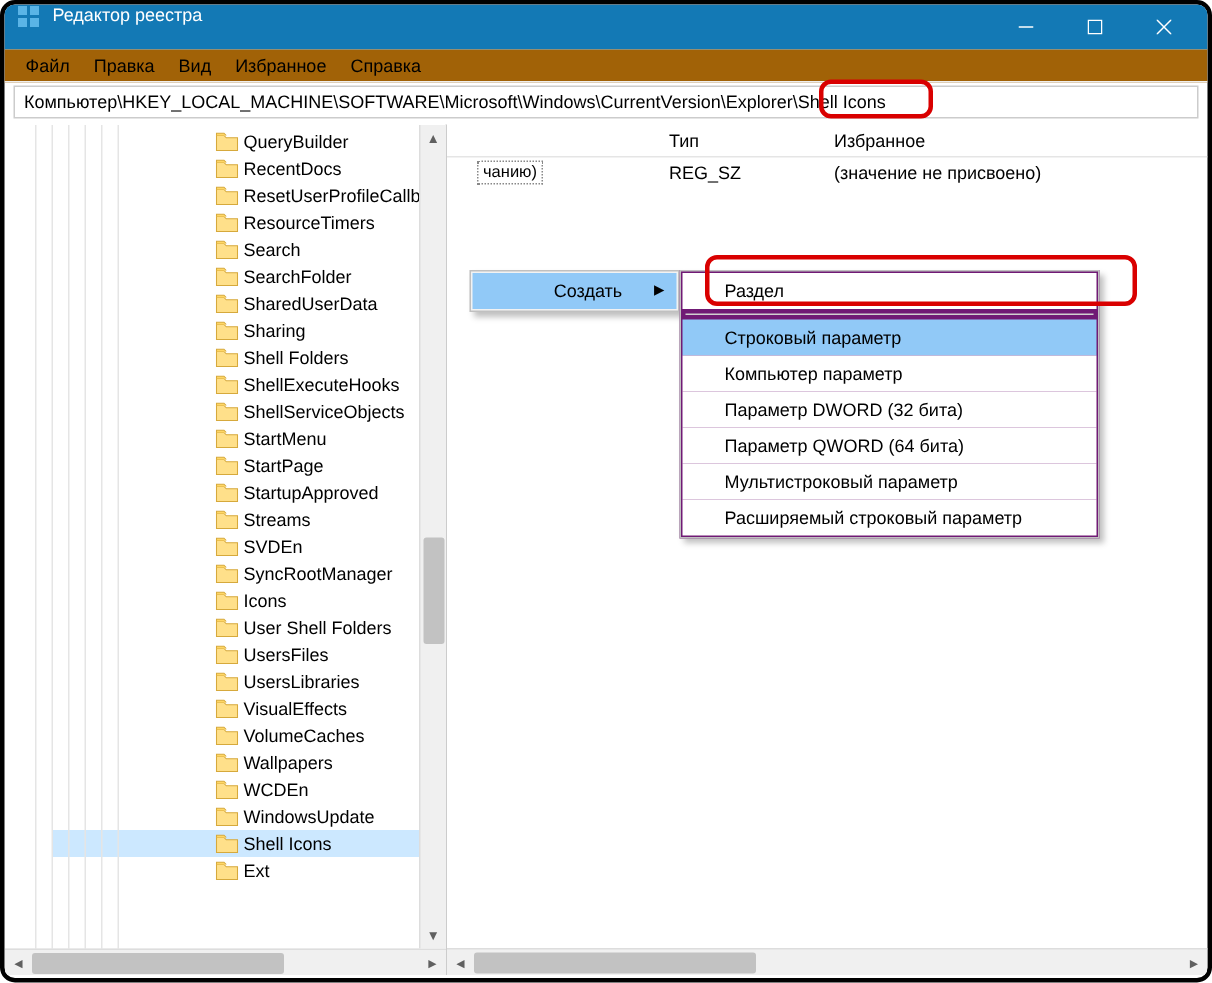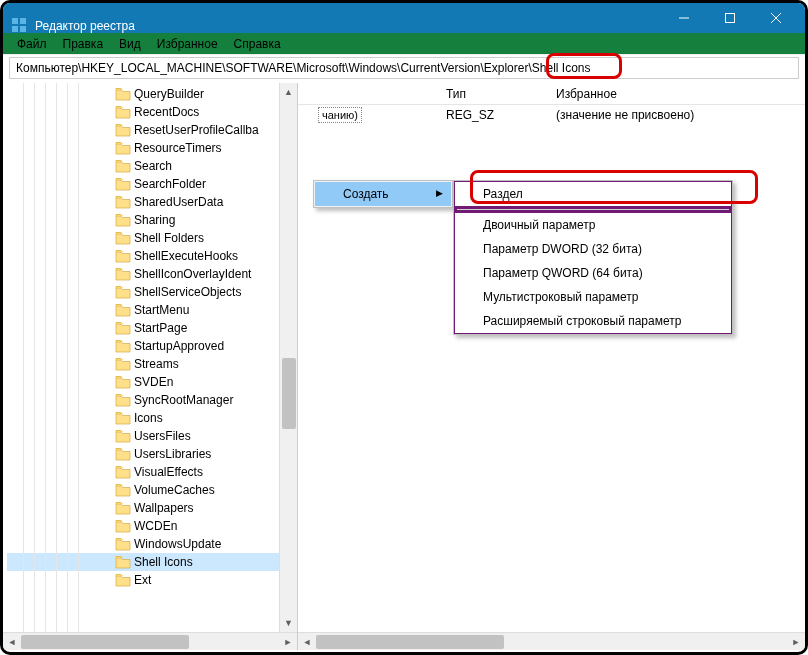--- a/index.html
+++ b/index.html
@@ -1,44 +1,44 @@
 <!DOCTYPE html>
 <html><head>
 <meta charset="utf-8">
 <style>
   * { box-sizing: border-box; margin: 0; padding: 0; font-family: "Segoe UI", Tahoma, sans-serif; }
   body { width: 808px; height: 655px; background: #fff; border: 3px solid #000; border-radius: 10px; position: relative; overflow: hidden; }
-  .titlebar { height: 30px; background: #1379b5; color: #fff; display: flex; align-items: flex-end; padding: 0 6px 0 8px; font-size: 12px; }
+  .titlebar { height: 30px; background: #1379b5; color: #fff; display: flex; align-items: flex-start; padding: 0 6px 0 8px; font-size: 12px; }
   .titlebar .app-icon svg { vertical-align: middle; }
   .titlebar .title { margin-left: 8px; flex: 1; }
   .titlebar .win-controls { display: flex; gap: 0; }
   .titlebar .win-btn { width: 46px; height: 30px; display: flex; align-items: center; justify-content: center; color: #fff; font-size: 12px; cursor: pointer; }
-  .menubar { height: 22px; background: #15803d; display: flex; align-items: center; padding: 0 6px; font-size: 12px; border-bottom: 1px solid #eee; }
+  .menubar { height: 22px; background: #a16207; display: flex; align-items: center; padding: 0 6px; font-size: 12px; border-bottom: 1px solid #eee; }
   .menubar .menu-item { padding: 2px 8px; cursor: pointer; }
   .address-bar { height: 22px; border: 1px solid #ccc; margin: 2px 6px 4px 6px; padding: 2px 6px; font-size: 12px; display: flex; align-items: center; background: #fff; position: relative; }
   .address-bar .path { white-space: nowrap; overflow: hidden; }
   .content { display: flex; height: calc(100% - 30px - 22px - 30px); }
-  .tree-pane { width: 295px; border-right: 1px solid #ccc; overflow-y: auto; overflow-x: hidden; font-size: 12px; background: #fff; position: relative; }
+  .tree-pane { width: 295px; border-right: 1px solid #ccc; overflow-y: auto; overflow-x: hidden; font-size: 12px; background: #fff; position: relative; padding-left: 28px; }
   .tree { padding: 2px 0 2px 4px; }
   .tree-lines { position:absolute; left:0; top:0; bottom:0; display:flex; }
   .tree-lines .vline { width:1px; background:#e5e5e5; height:100%; margin-right:10px;}
   .tree-item { display: flex; align-items: center; height: 18px; padding-left: 95px; white-space: nowrap; cursor: default; gap: 3px; }
   .tree-item.selected { background: #cce8ff; }
   .folder-ico { width: 16px; height: 14px; display:inline-block; }
   .list-pane { flex: 1; display: flex; flex-direction: column; font-size: 12px; position: relative; }
   .list-header { height: 22px; border-bottom: 1px solid #e5e5e5; display:flex; align-items:center; }
   .list-header .col-type { position:absolute; left:148px; }
   .list-header .col-val  { position:absolute; left:258px; }
   .list-body { flex:1; position:relative; }
   .list-row { height: 20px; display:flex; align-items:center; }
   .list-row .default-label { border:1px dotted #888; font-size:11px; padding:1px 3px; margin-left:20px;}
   .list-row .cell-type { position:absolute; left:148px; }
   .list-row .cell-val  { position:absolute; left:258px; }
   .context-menu { position: absolute; left: 15px; top: 75px; width: 140px; background: #f2f2f2; border: 1px solid #c0c0c0; box-shadow: 3px 3px 4px rgba(0,0,0,0.25); font-size: 12px; }
-  .context-menu .ctx-item { padding: 5px 10px 5px 28px; background:#fff; margin:1px; position:relative; }
+  .context-menu .ctx-item { padding: 5px 10px 5px 28px; background:#fff; margin:1px; position:relative;text-align:center; }
   .context-menu .ctx-item.highlight { background: #91c9f7; }
   .context-menu .ctx-item .arrow { position:absolute; right:8px; top:6px; font-size:9px;}
   .submenu { position: absolute; left: 155px; top: 75px; width: 280px; background: #701a75; border: 1px solid #c0c0c0; box-shadow: 3px 3px 4px rgba(0,0,0,0.25); font-size: 12px; padding:1px; }
   .submenu .sub-item { padding: 5px 14px 5px 28px; background:#fff; margin:0; }
   .submenu .sub-item.highlight { background: #91c9f7; }
   .highlight-box { position: absolute; border: 3px solid #d90000; border-radius: 8px; pointer-events: none; }
   .hl-address { top: 50px; left: 543px; width: 76px; height: 26px; }
   .hl-sub { top: 167px; left: 467px; width: 288px; height: 34px; }
   .hscroll { position:absolute; left:0; right:0; bottom:0; height:18px; background:#f0f0f0; border-top:1px solid #ddd; display:flex; align-items:center;}
   .hscroll .harrow{ width:18px; height:18px; display:flex;align-items:center;justify-content:center;color:#606060;font-size:9px;}
@@ -188,28 +188,20 @@
             <path d="M1 3 L1 1.5 L6 1.5 L7.5 3" fill="#ffd766" stroke="#d6a93c" stroke-width="0.7"></path>
           </svg>
           <span>ShellExecuteHooks</span>
         </div>
         <div class="tree-item">
           <span style="width:10px;color:#7a7a7a;font-size:9px;"></span>
           <svg class="folder-ico" viewBox="0 0 16 14">
             <path d="M1 3 L6 3 L7.5 4.5 L15 4.5 L15 13 L1 13 Z" fill="#ffe08a" stroke="#d6a93c" stroke-width="0.7"></path>
             <path d="M1 3 L1 1.5 L6 1.5 L7.5 3" fill="#ffd766" stroke="#d6a93c" stroke-width="0.7"></path>
           </svg>
-          <span>ShellIconOverlayIdent</span>
-        </div>
-        <div class="tree-item">
-          <span style="width:10px;color:#7a7a7a;font-size:9px;"></span>
-          <svg class="folder-ico" viewBox="0 0 16 14">
-            <path d="M1 3 L6 3 L7.5 4.5 L15 4.5 L15 13 L1 13 Z" fill="#ffe08a" stroke="#d6a93c" stroke-width="0.7"></path>
-            <path d="M1 3 L1 1.5 L6 1.5 L7.5 3" fill="#ffd766" stroke="#d6a93c" stroke-width="0.7"></path>
-          </svg>
           <span>ShellServiceObjects</span>
         </div>
         <div class="tree-item">
           <span style="width:10px;color:#7a7a7a;font-size:9px;"></span>
           <svg class="folder-ico" viewBox="0 0 16 14">
             <path d="M1 3 L6 3 L7.5 4.5 L15 4.5 L15 13 L1 13 Z" fill="#ffe08a" stroke="#d6a93c" stroke-width="0.7"></path>
             <path d="M1 3 L1 1.5 L6 1.5 L7.5 3" fill="#ffd766" stroke="#d6a93c" stroke-width="0.7"></path>
           </svg>
           <span>StartMenu</span>
         </div>
@@ -253,20 +245,28 @@
           </svg>
           <span>SyncRootManager</span>
         </div>
         <div class="tree-item">
           <span style="width:10px;color:#7a7a7a;font-size:9px;"></span>
           <svg class="folder-ico" viewBox="0 0 16 14">
             <path d="M1 3 L6 3 L7.5 4.5 L15 4.5 L15 13 L1 13 Z" fill="#ffe08a" stroke="#d6a93c" stroke-width="0.7"></path>
             <path d="M1 3 L1 1.5 L6 1.5 L7.5 3" fill="#ffd766" stroke="#d6a93c" stroke-width="0.7"></path>
           </svg>
           <span>Icons</span>
+        </div>
+        <div class="tree-item">
+          <span style="width:10px;color:#7a7a7a;font-size:9px;"></span>
+          <svg class="folder-ico" viewBox="0 0 16 14">
+            <path d="M1 3 L6 3 L7.5 4.5 L15 4.5 L15 13 L1 13 Z" fill="#ffe08a" stroke="#d6a93c" stroke-width="0.7"></path>
+            <path d="M1 3 L1 1.5 L6 1.5 L7.5 3" fill="#ffd766" stroke="#d6a93c" stroke-width="0.7"></path>
+          </svg>
+          <span>User Shell Folders</span>
         </div>
         <div class="tree-item">
           <span style="width:10px;color:#7a7a7a;font-size:9px;"></span>
           <svg class="folder-ico" viewBox="0 0 16 14">
             <path d="M1 3 L6 3 L7.5 4.5 L15 4.5 L15 13 L1 13 Z" fill="#ffe08a" stroke="#d6a93c" stroke-width="0.7"></path>
             <path d="M1 3 L1 1.5 L6 1.5 L7.5 3" fill="#ffd766" stroke="#d6a93c" stroke-width="0.7"></path>
           </svg>
           <span>UsersFiles</span>
         </div>
         <div class="tree-item">
@@ -365,21 +365,22 @@
       <div class="context-menu">
         <div class="ctx-item highlight">
           <span>Создать</span>
           <span class="arrow">▶</span>
         </div>
       </div>
 
       <div class="submenu" id="submenu">
           <div class="sub-item">Раздел</div>
           <div style="height: 1px; background: rgb(208, 208, 208); margin: 3px 2px;"></div>
-          <div class="sub-item">Двоичный параметр</div>
+          <div class="sub-item highlight">Строковый параметр</div>
+          <div class="sub-item">Компьютер параметр</div>
           <div class="sub-item">Параметр DWORD (32 бита)</div>
           <div class="sub-item">Параметр QWORD (64 бита)</div>
           <div class="sub-item">Мультистроковый параметр</div>
           <div class="sub-item">Расширяемый строковый параметр</div>
         </div>
     </div>
     <div class="hscroll">
       <div class="harrow">◄</div>
       <div class="htrack">
           <div class="hthumb" style="left:0;width:40%"></div>

